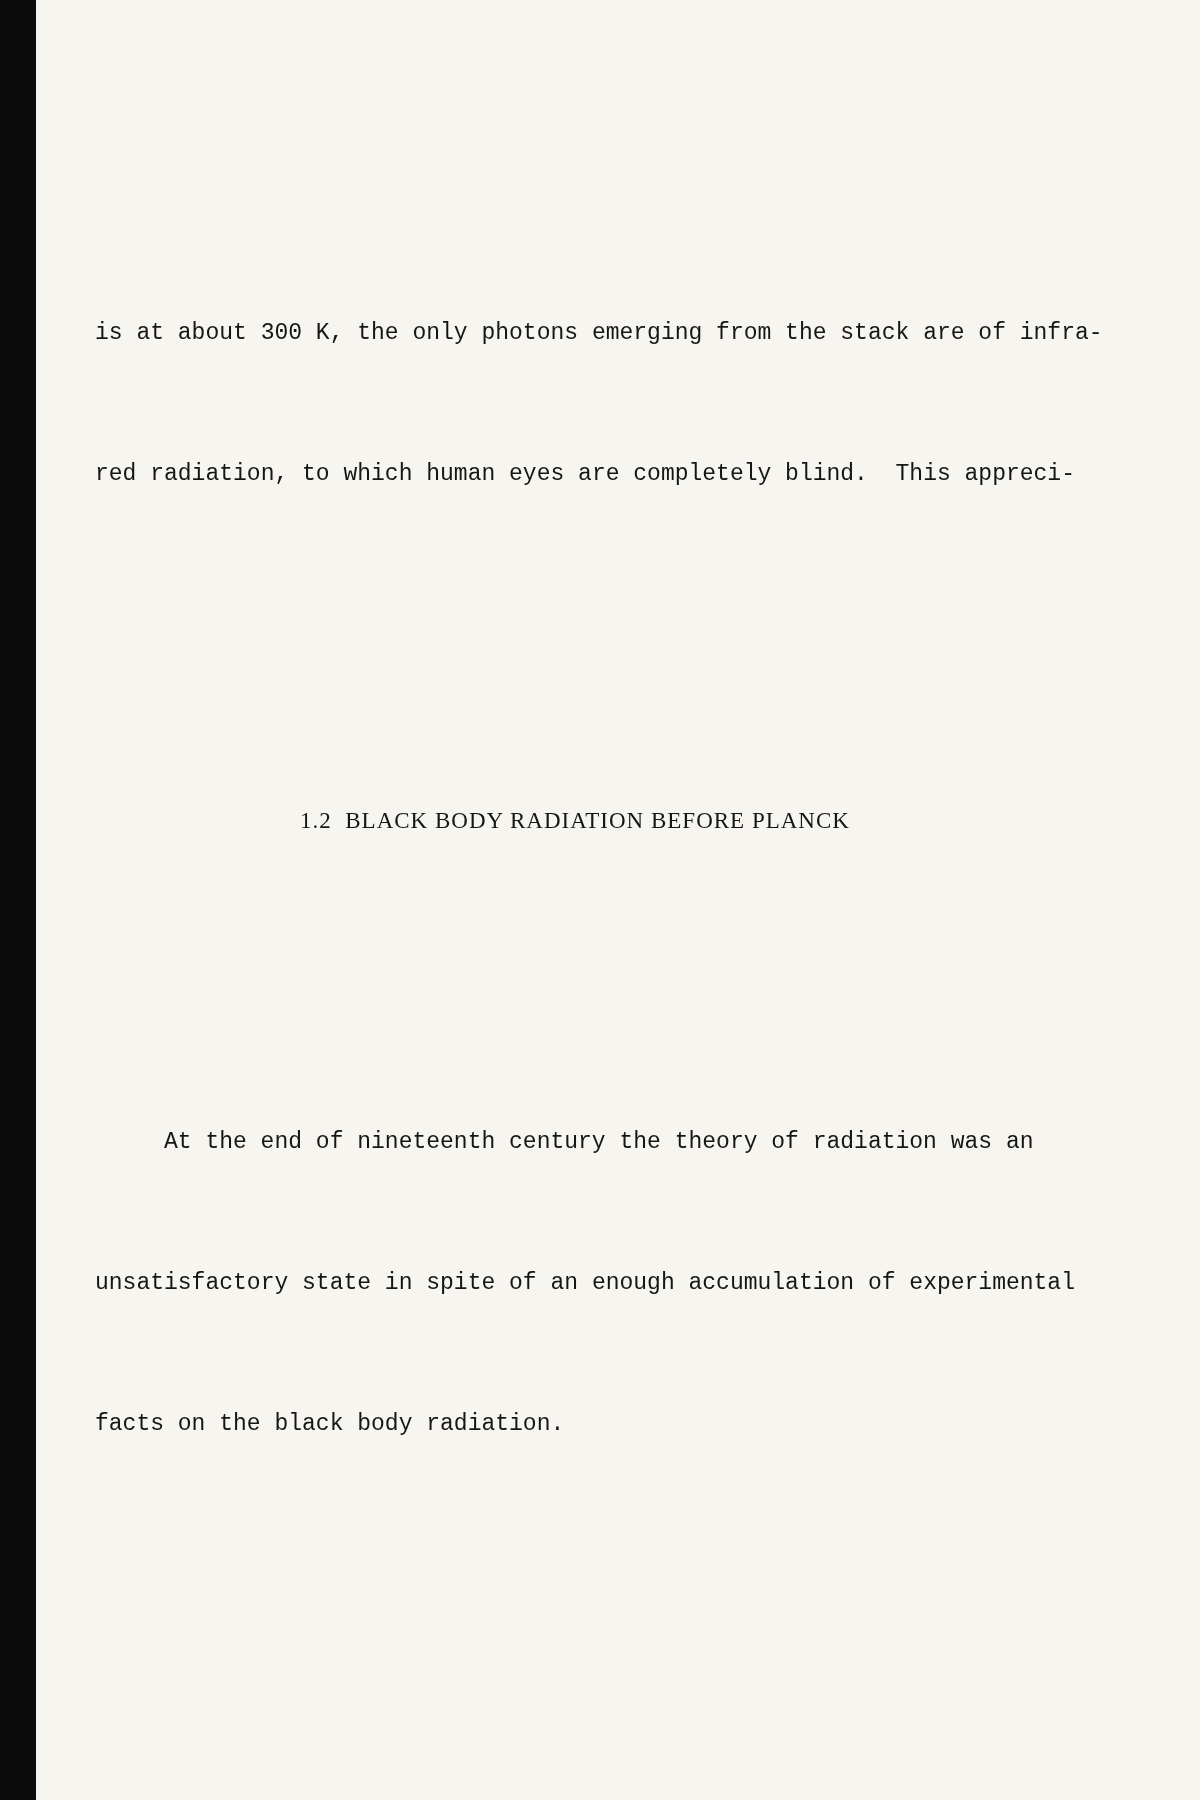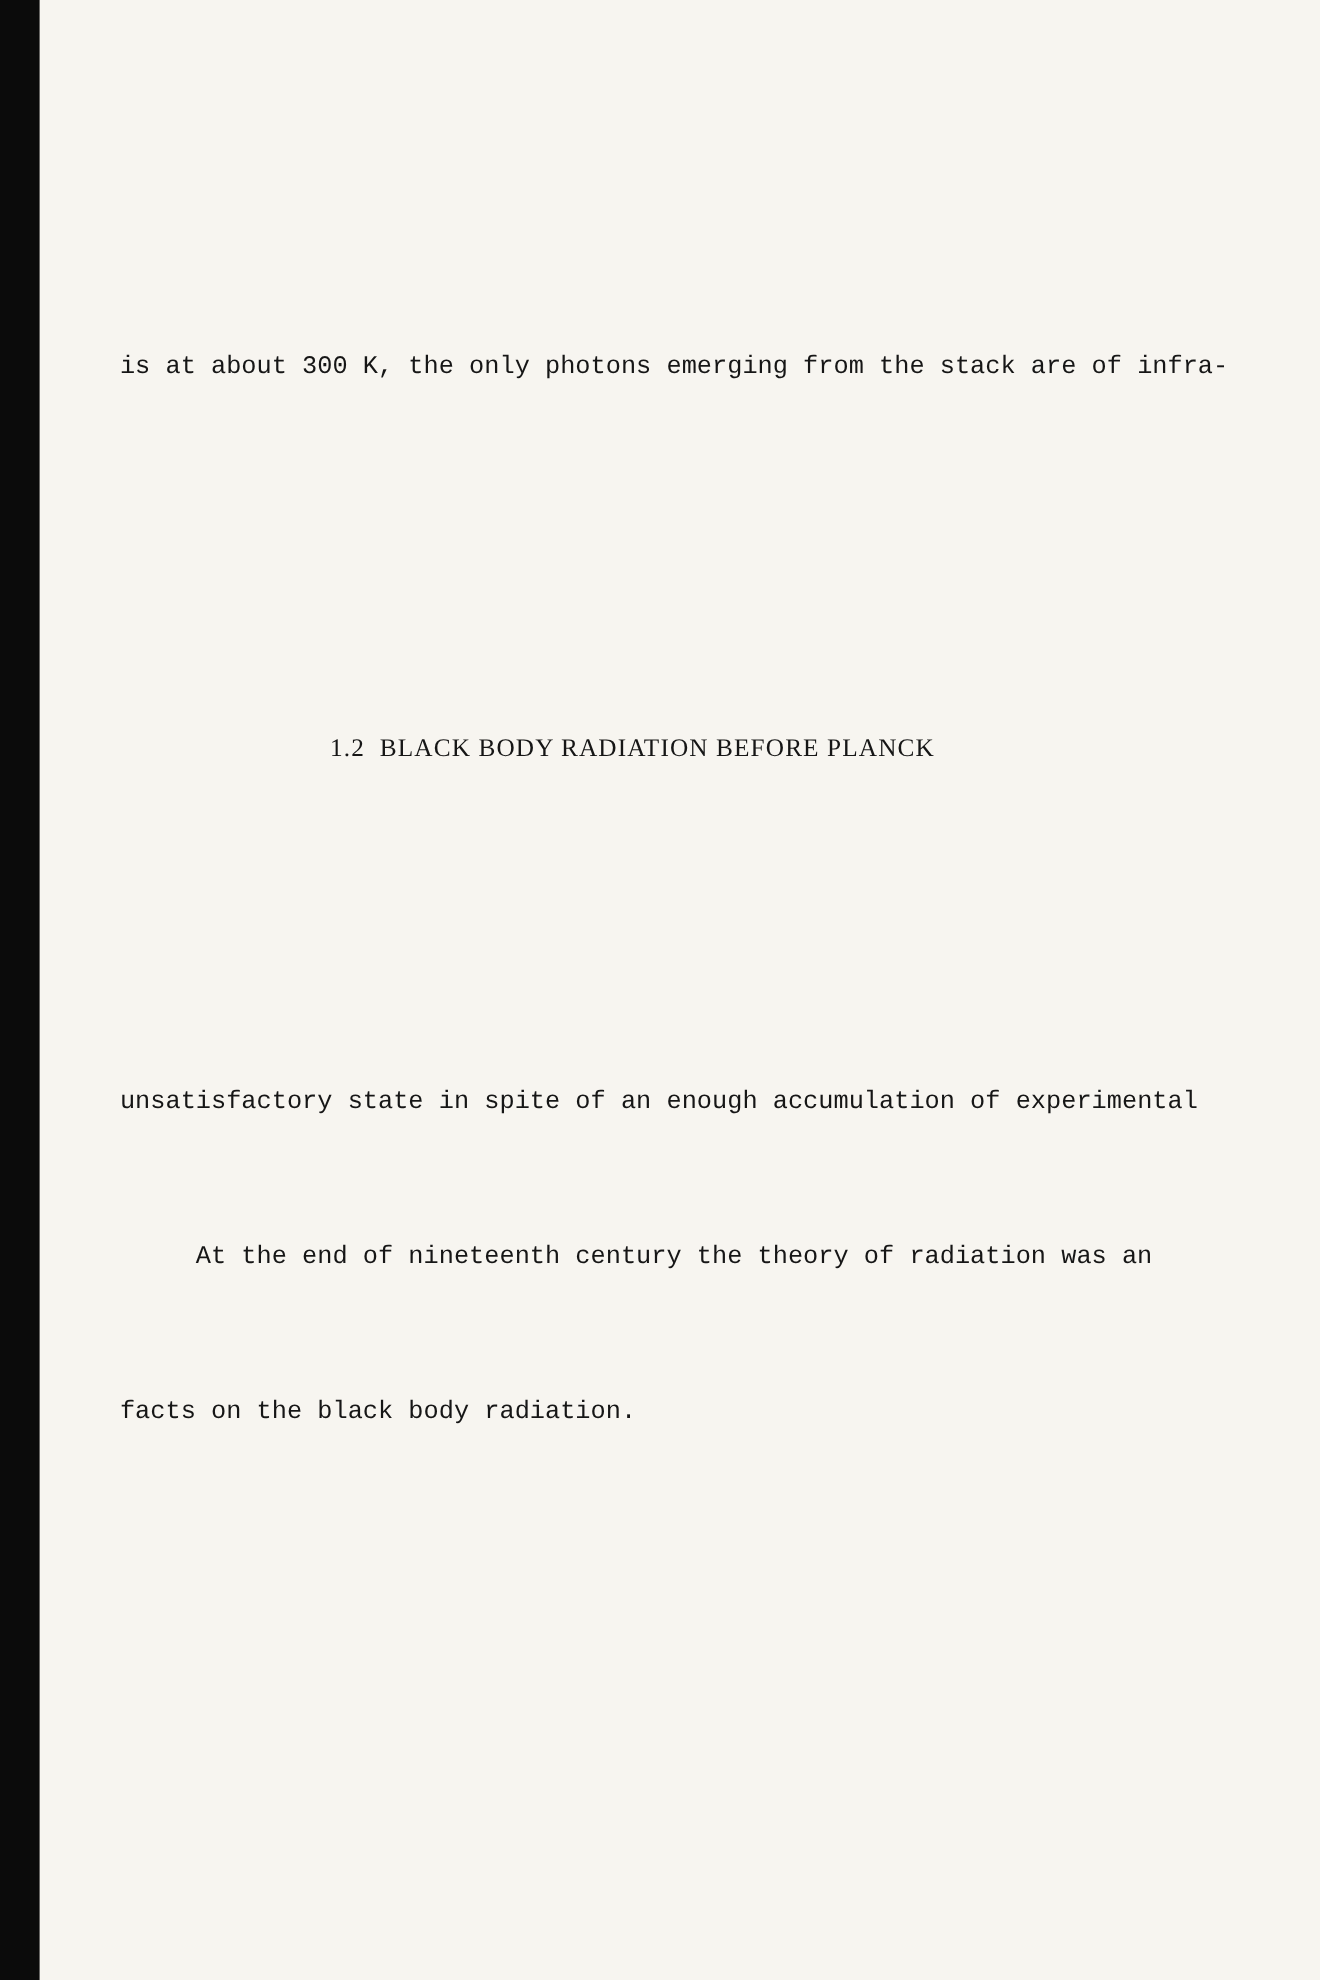--- a/index.html
+++ b/index.html
@@ -25,47 +25,48 @@
   }
   .page-content {
     position: absolute;
     left: 95px;
     top: 75px;
     width: 1045px;
     font-size: 23px;
     line-height: 47px;
     white-space: pre-wrap;
   }
-  .para { margin: 0 0 14px 14px; }
+  .para { margin: 0 0 14px 0; }
   .line { min-height: 47px; }
   .ind-para { padding-left: 69px; }   
   .section-heading {
     margin: 50px 0 40px 0;
     padding-left: 205px;
     font-size: 23px;
     letter-spacing: 1px;
     font-family: Liberation Serif, serif;
   }
 </style>
 </head>
 <body>
 
 <div class="scan-gutter"></div>
 
 <div class="page-content">
 
   <div class="para">
     <div class="line">is at about 300 K, the only photons emerging from the stack are of infra-</div>
+    <div class="line">red radiation, to which human eyes are completely blind.  This appreci-</div>
   </div>
 
   <div class="section-heading">1.2  BLACK BODY RADIATION BEFORE PLANCK</div>
 
   <div class="para">
+    <div class="line ind-para">At the end of nineteenth century the theory of radiation was an</div>
     <div class="line">unsatisfactory state in spite of an enough accumulation of experimental</div>
-    <div class="line ind-para">At the end of nineteenth century the theory of radiation was an</div>
     <div class="line">facts on the black body radiation.</div>
   </div>
 
   
 
   
 
   
 
   

